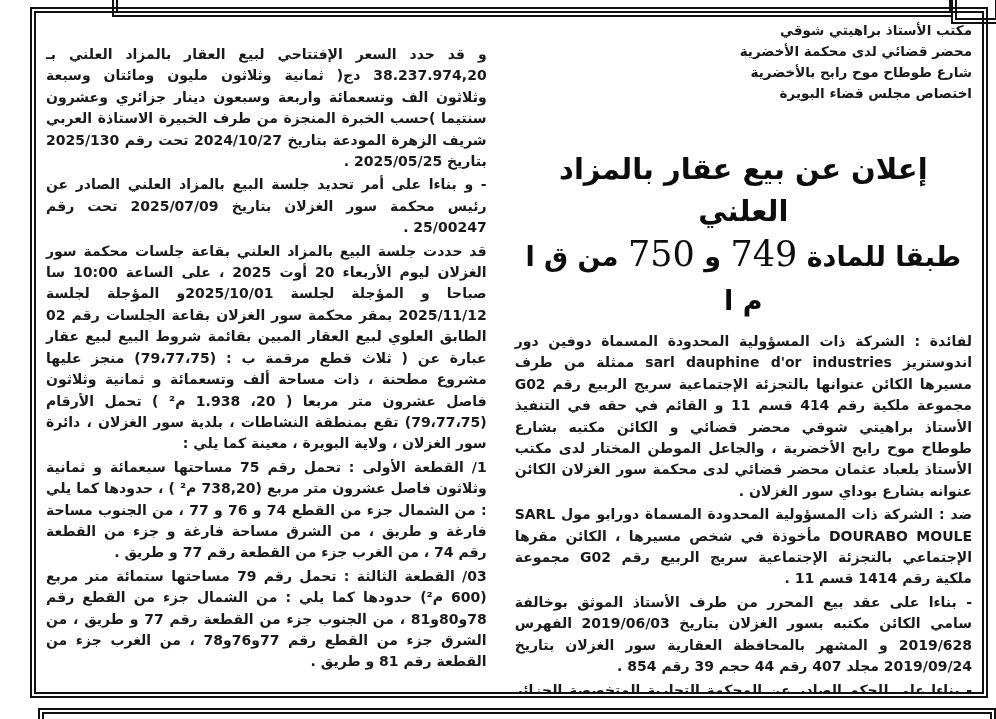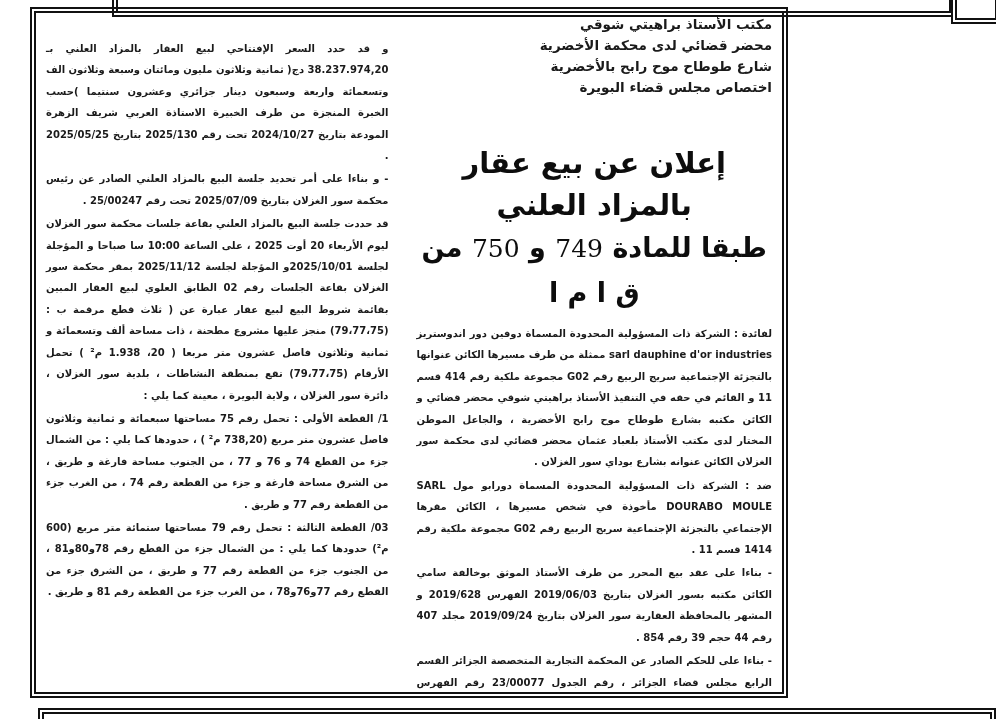--- a/index.html
+++ b/index.html
@@ -14,44 +14,44 @@
   
   .box-remnant { position: absolute; border: 6px double #111; background: #fff; }
   .top-a   { left: 112px; top: -23px; width: 831px; height: 28px; }
   .top-b   { left: 951px; top: -23px; width: 38px;  height: 35px; }
   .bottom-a{ left: 38px;  top: 708px; width: 946px; height: 30px; }
 
   
   .main-box {
     position: absolute;
     left: 30px; top: 7px;
-    width: 758px; height: 691px;
+    width: 958px; height: 691px;
     border: 6px double #111;
     box-sizing: border-box;
-    padding: 1px 10px 4px 10px;
+    padding: 7px 10px 4px 10px;
     display: flex;
     direction: rtl;
     gap: 28px;
     overflow: hidden;
   }
   .col { flex: 1 1 0; direction: rtl; }
   .col-right { flex-basis: 465px; }
   .col-left  { flex-basis: 448px; }
 
   .office-header { text-align: right; font-weight: 700; font-size: 13.5px; line-height: 21px; }
   .office-header div { margin: 0; }
 
   .title { margin: 6px 0 8px 0; text-align: center; font-weight: 700; color: #0d0d0d; }
   .title .t1 { display: block; font-size: 29px; line-height: 42px; letter-spacing: -0.5px; margin-top: 44px; }
   .title .t2 { display: block; font-size: 27px; line-height: 44px; }
-  .title .num { font-family: "DejaVu Serif", serif; font-weight: 400; font-size: 25px; letter-spacing: 1px; text-align: center; }
+  .title .num { font-family: "DejaVu Serif", serif; font-weight: 400; font-size: 35px; letter-spacing: 1px; text-align: center; }
 
   .col p {
     margin: 2px 0;
-    font-size: 10px;
+    font-size: 14px;
     font-weight: 700;
     line-height: 21.4px;
     text-align: justify;
     text-justify: inter-word;
   }
   .col-left p:first-child { margin-top: 24px; }
 
   
   .strip { position: absolute; z-index: 5; }
 </style>

